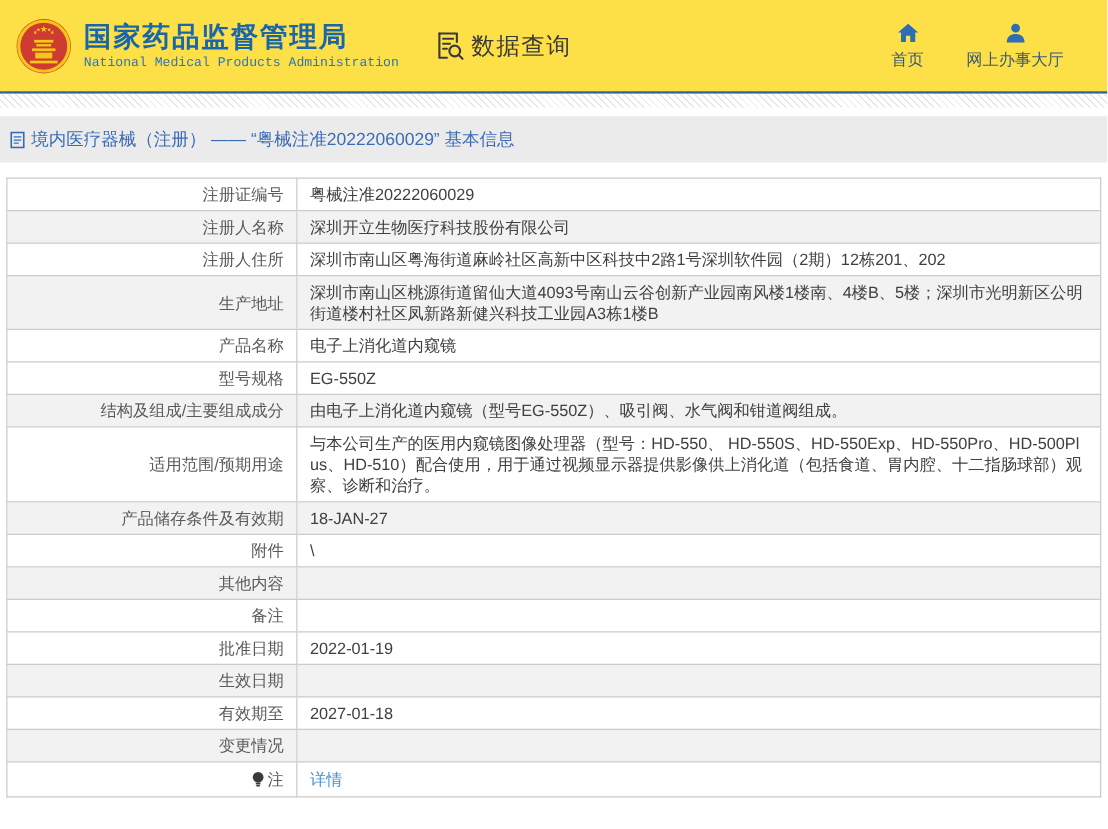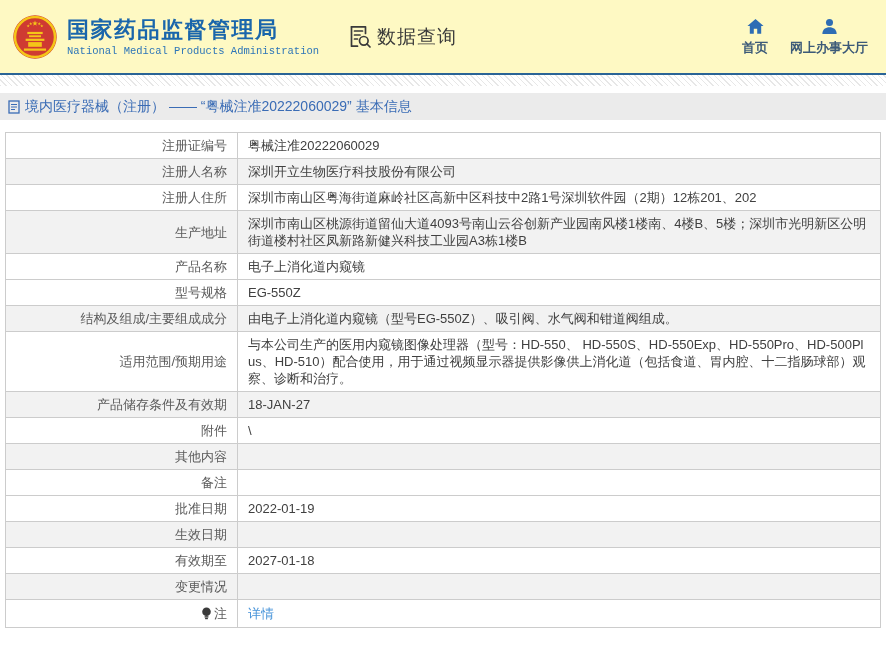--- a/index.html
+++ b/index.html
@@ -8,58 +8,58 @@
   body {
     width: 886px; height: 663px;
     font-family: "Liberation Sans", "DejaVu Sans", sans-serif;
     color: #444;
     overflow: hidden;
   }
 
   
   .site-header {
     display: flex; align-items: center;
-    height: 73px; padding: 0 18px 0 12px;
-    background: #fef9c3;
+    height: 73px; padding: 0 35px 0 12px;
+    background: #fde047;
   }
   .brand { display: flex; align-items: center; }
   .emblem { width: 46px; height: 46px; flex: 0 0 auto; }
   .brand-text { margin-left: 9px; }
   .brand-cn {
     font-size: 22px; font-weight: bold; color: #1a66ab;
     letter-spacing: 1.5px; line-height: 26px;
   }
   .brand-en { font-size: 10.5px; color: #2e76b8; margin-top: 2px; font-family: Liberation Mono, monospace; }
 
   .section-title-wrap {
     display: flex; align-items: center; margin-left: 28px;
   }
   .dq-icon { width: 25px; height: 25px; margin-right: 5px; }
   .section-title { font-size: 19px; color: #3a3a3a; letter-spacing: 1px; }
 
-  .top-nav { margin-left: auto; display: flex; gap: 22px; font-weight: bold; }
+  .top-nav { margin-left: auto; display: flex; gap: 34px; }
   .nav-item {
     display: flex; flex-direction: column; align-items: center;
     text-decoration: none; cursor: pointer; gap: 3px;
   }
   .nav-icon { width: 19px; height: 19px; }
   .nav-label { font-size: 13px; color: #3c5a78; }
 
   
   .blue-line { height: 2px; background: #2a6496; }
   .hatch {
     height: 11px;
     background: repeating-linear-gradient(45deg, #e7e7e7 0 1px, #ffffff 1px 4px);
   }
 
   
   .breadcrumb-bar {
     margin-top: 7px;
     background: #ebebeb;
-    height: 27px;
+    height: 37px;
     display: flex; align-items: center;
     padding: 0 8px; gap: 5px;
     font-size: 14px; color: #3a6cb5;
   }
   .bc-icon { width: 12px; height: 14px; flex: 0 0 auto; }
 
   
   .info-table {
     width: 876px; margin: 12px 5px 0 5px;
     border-collapse: collapse; table-layout: fixed;

